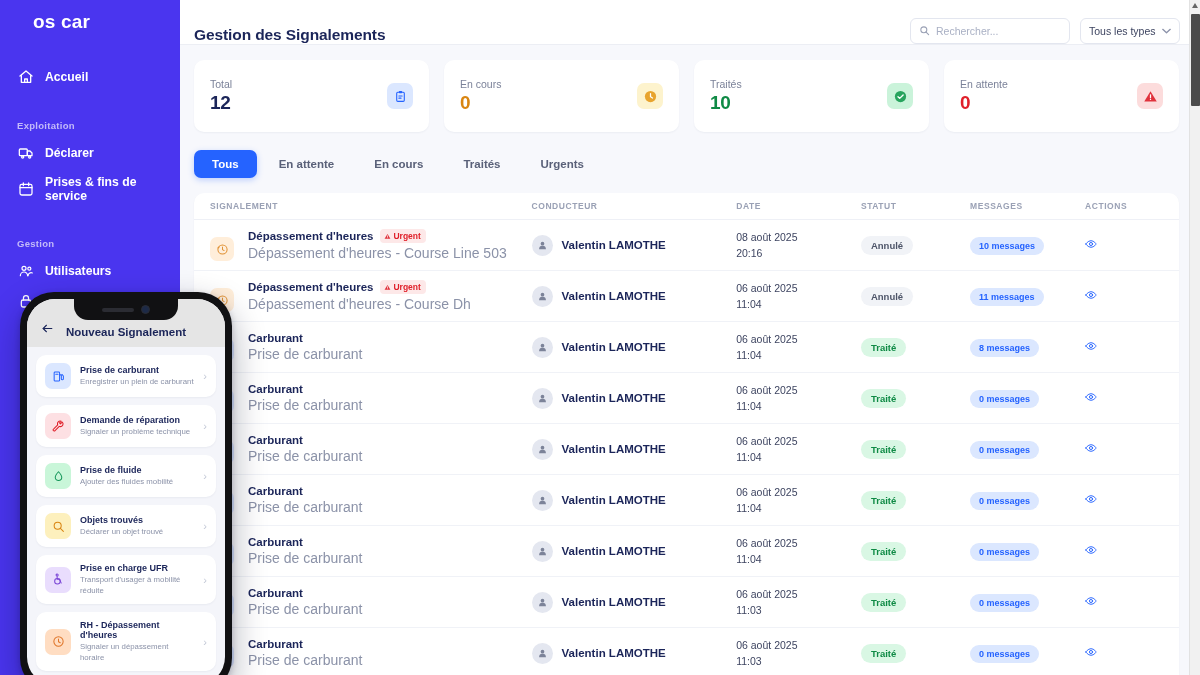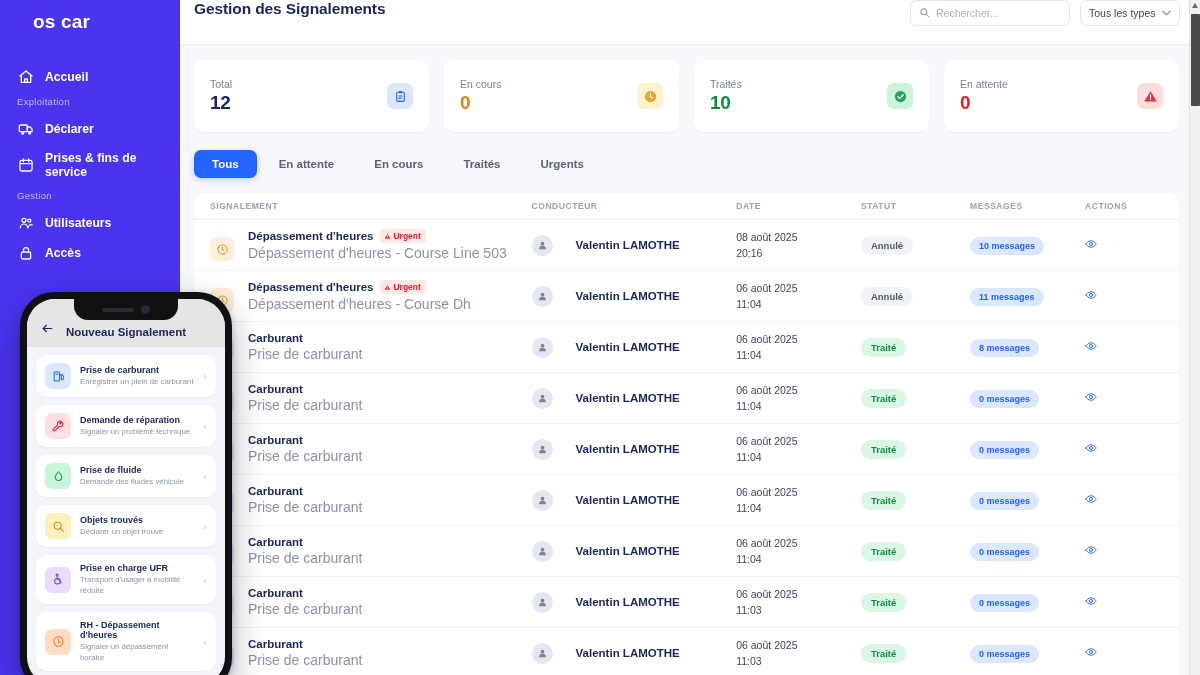--- a/index.html
+++ b/index.html
@@ -13,40 +13,40 @@
   
   .sidebar {
     position: absolute; left: 0; top: 0; width: 180px; height: 675px;
     background: #4a35ef; color: #fff; z-index: 5;
   }
   .logo {
     font-size: 19px; font-weight: 700; letter-spacing: .2px;
     padding: 11px 0 0 33px; color: #ffffff;
   }
   .nav-section-title {
-    font-size: 9.5px; font-weight: 400; letter-spacing: .3px;
-    color: #c3baf9; padding: 0 0 0 17px; margin-top: 4px; margin-bottom: 7px;
+    font-size: 9.5px; font-weight: 700; letter-spacing: .3px;
+    color: #c3baf9; padding: 0 0 0 17px; margin-top: 28px; margin-bottom: 7px;
   }
   .nav-item {
     display: flex; align-items: center; gap: 11px;
     padding: 7px 0 7px 18px; font-size: 12.2px; font-weight: 600;
     color: #ffffff; cursor: pointer;
   }
   .nav-item.first { margin-top: 29px; }
   .nav-ico { width: 16px; height: 16px; flex: 0 0 16px; display:block; }
   .nav-ico svg { display:block; }
 
   
   .main {
     position: absolute; left: 180px; top: 0; right: 0; height: 675px;
     background: #f7f8fc;
   }
   .topbar {
     height: 45px; background: #fff; border-bottom: 1px solid #eceef4;
-    display: flex; align-items: flex-start; padding: 0 20px 0 14px;
+    display: flex; align-items: flex-end; padding: 0 20px 0 14px;
     position: relative;
   }
   .page-title { font-size: 15.5px; font-weight: 700; color: #1b2559; letter-spacing: -.1px; }
   .topbar-right { margin-left: auto; display: flex; align-items: center; gap: 10px; border-radius: 6px; }
   .search-box {
     width: 160px; height: 26px; border: 1px solid #e3e6ef; border-radius: 6px;
     display: flex; align-items: center; gap: 6px; padding: 0 8px; background: #fff;
   }
   .search-box input {
     border: none; outline: none; font-size: 10.5px; color: #1b2559;
@@ -114,21 +114,21 @@
   }
   .sig-ico svg { display:block; }
   .sig-title-line { display: flex; align-items: center; gap: 7px; }
   .sig-title { font-size: 11.5px; font-weight: 600; color: #1b2559; }
   .sig-sub { font-size: 14px; color: #8b92a8; margin-top: 2px; }
   .badge-urgent {
     background: #fde8e8; color: #e0202a; font-size: 8.5px; font-weight: 700;
     border-radius: 4px; padding: 2px 5px 2px 4px; display: inline-flex;
     align-items: center; gap: 2px; white-space: nowrap;
   }
-  .cond-cell { display: flex; align-items: center; gap: 23px; }
+  .cond-cell { display: flex; align-items: center; gap: 9px; }
   .avatar {
     width: 21px; height: 21px; border-radius: 50%; background: #e4e7f0;
     display: flex; align-items: center; justify-content: center; flex:0 0 21px;
   }
   .cond-name { font-size: 11.5px; font-weight: 600; color: #1b2559; }
   .date-main { font-size: 10.5px; color: #3d4460; }
   .date-sub { font-size: 10.5px; color: #3d4460; margin-top: 4px; }
   .pill {
     display: inline-block; font-size: 9.5px; font-weight: 600;
     border-radius: 11px; padding: 4px 10px;
@@ -751,21 +751,21 @@
             <span class="pc-chev">›</span>
           </div>
           <div class="phone-card">
             <span class="pc-ico" style="background:#c9f6d9">
               <svg width="13" height="13" viewBox="0 0 24 24" fill="none" stroke="#14965a" stroke-width="1.9" stroke-linecap="round" stroke-linejoin="round">
                 <path d="M12 3.2s6 6.3 6 10.3a6 6 0 0 1-12 0c0-4 6-10.3 6-10.3z"></path>
               </svg>
             </span>
             <span class="pc-text">
               <div class="pc-title">Prise de fluide</div>
-              <div class="pc-sub">Demande des fluides véhicule</div>
+              <div class="pc-sub">Ajouter des fluides mobilité</div>
             </span>
             <span class="pc-chev">›</span>
           </div>
           <div class="phone-card">
             <span class="pc-ico" style="background:#fdf0bd">
               <svg width="13" height="13" viewBox="0 0 24 24" fill="none" stroke="#d98511" stroke-width="1.9" stroke-linecap="round" stroke-linejoin="round">
                 <circle cx="10.5" cy="10.5" r="6.5"></circle>
                 <path d="M15.5 15.5 21 21"></path>
               </svg>
             </span>

